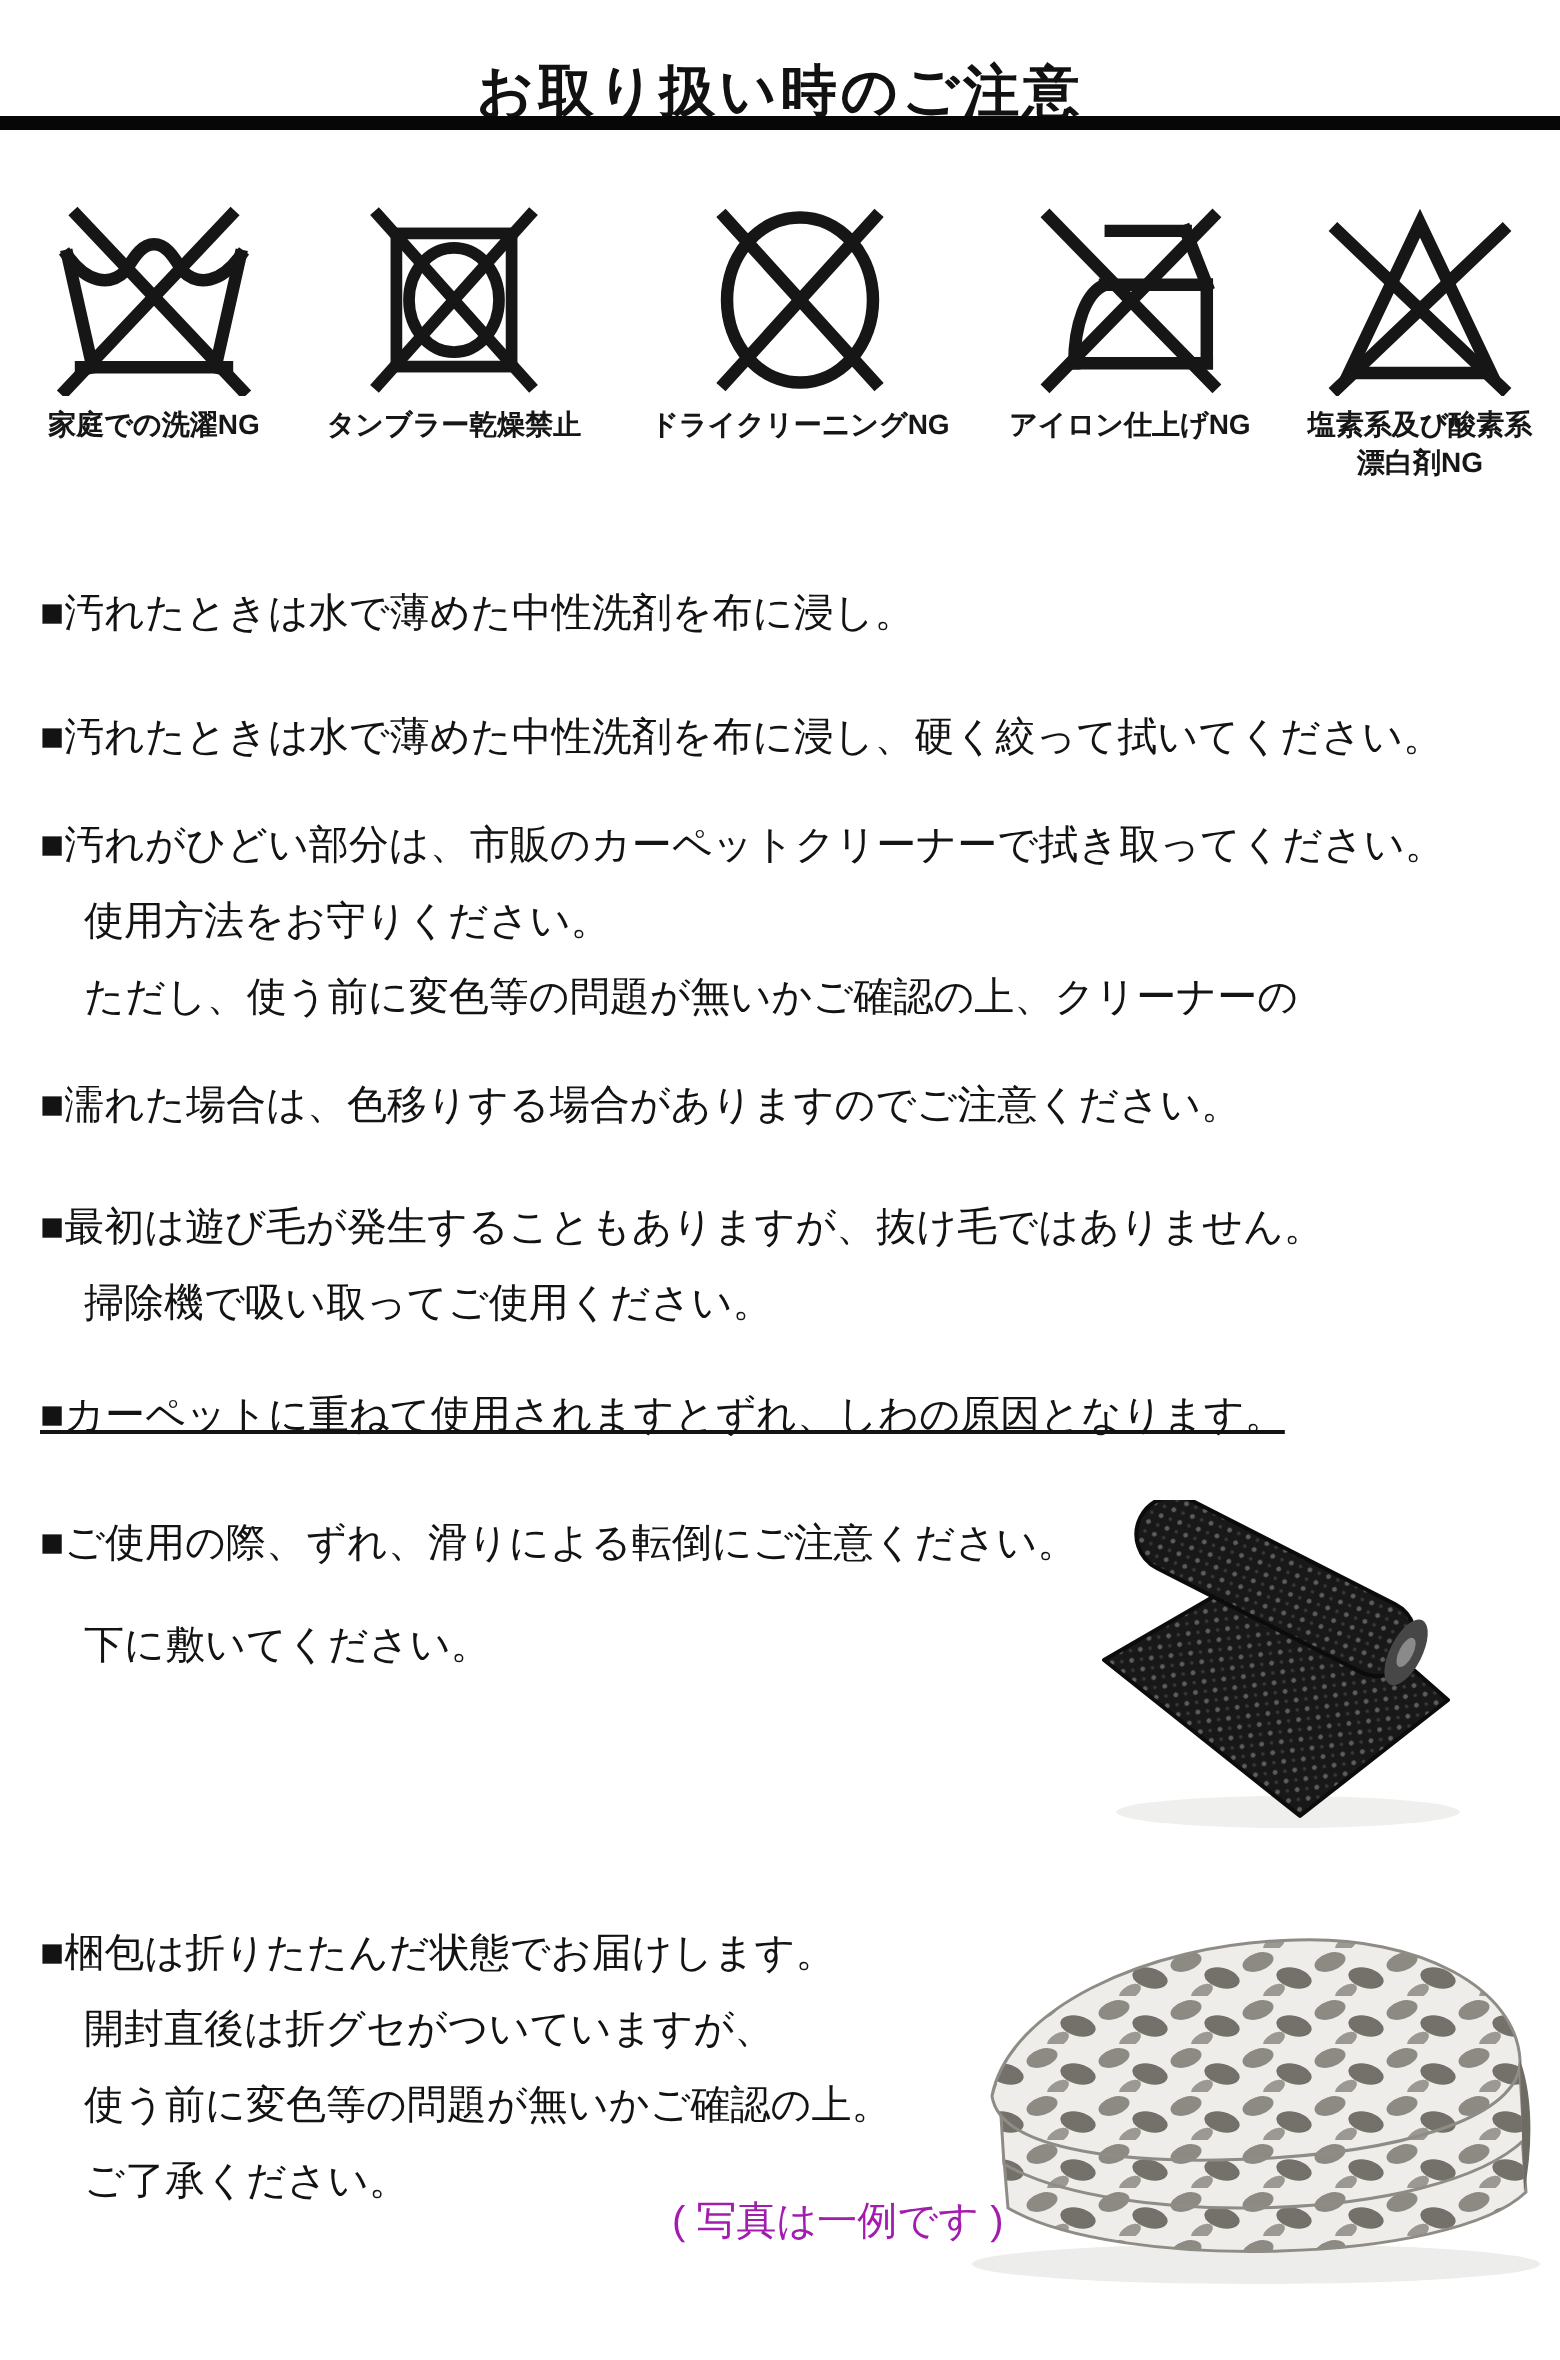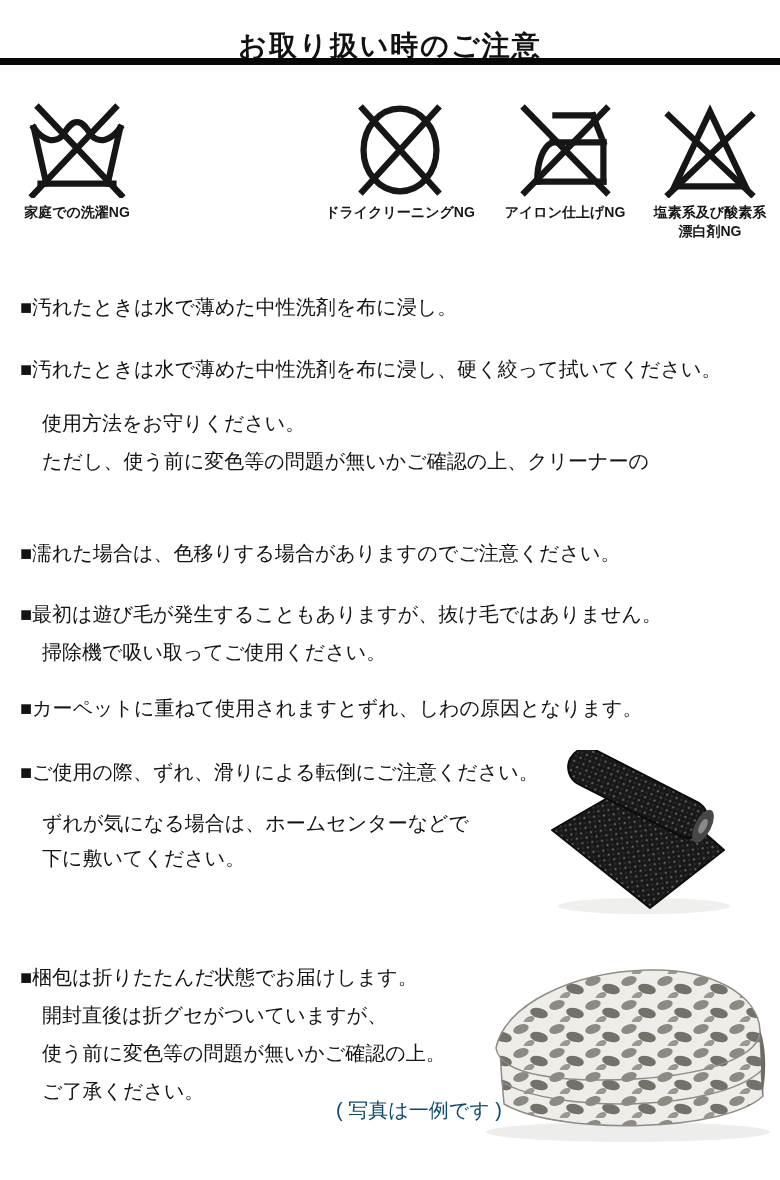--- a/index.html
+++ b/index.html
@@ -31,29 +31,29 @@
   .sym5{top:102px;left:640px;width:140px;}
   
   .note{
     position:absolute;left:20px;margin:0;font-size:20px;color:#131313;
     line-height:38px;white-space:nowrap;
   }
   .note .line{display:block;}
   .note .cont{padding-left:22px;}
   .note-indent{left:42px;line-height:35px;}
   .n0{top:288px;} .n1{top:350px;} .n2{top:404px;} .n3{top:534px;}
-  .n4{top:595px;} .n5{top:689px;} .n6{top:753px;} .n7{top:806px;}
+  .n4{top:595px;} .n5{top:689px;text-decoration:underline;} .n6{top:753px;} .n7{top:806px;}
   .n8{top:958px;font-family:Liberation Serif, serif;}
   
   .photo{position:absolute;}
   .photo-antislip{top:750px;left:546px;width:192px;height:168px;}
   .photo-rug{top:950px;left:476px;width:304px;height:195px;}
   .photo-caption{
     position:absolute;top:1097px;left:336px;
-    font-size:20px;color:#0c4a6e;white-space:nowrap;
+    font-size:20px;color:#a21caf;white-space:nowrap;
   }
 </style>
 </head>
 <body>
 
 <div class="page">
 
   <h1 class="page-title">お取り扱い時のご注意</h1>
   <div class="title-divider"></div>
 
@@ -62,20 +62,29 @@
       <path d="M10,27 C20,41 32,43 40,35 C44,29 48,21 55,21 C62,21 66,29 70,35 C78,43 90,41 100,27"></path>
       <path d="M10,27 L23,85"></path>
         <path d="M100,27 L87,85"></path>
         <path d="M17,85 H93"></path>
       <path d="M15,6 L101,97"></path>
         <path d="M95,6 L9,97"></path>
     </svg>
     <figcaption class="symbol-label">家庭での洗濯NG</figcaption>
   </figure>
 
+  <figure class="symbol-fig sym2">
+    <svg width="90" height="96" viewBox="0 0 100 100" fill="none" stroke="#161616" stroke-width="6.5" stroke-linecap="square" stroke-linejoin="miter">
+      <rect x="18" y="13" width="64" height="74"></rect>
+      <ellipse cx="50" cy="50" rx="25" ry="29"></ellipse>
+      <path d="M8,3 L92,97"></path>
+        <path d="M92,3 L8,97"></path>
+    </svg>
+    <figcaption class="symbol-label">タンブラー乾燥禁止</figcaption>
+  </figure>
 
   <figure class="symbol-fig sym3">
     <svg width="96" height="96" viewBox="0 0 100 100" fill="none" stroke="#161616" stroke-width="6.5" stroke-linecap="square" stroke-linejoin="miter">
       <ellipse cx="50" cy="50" rx="38" ry="43"></ellipse>
       <path d="M11,7 L89,93"></path>
         <path d="M89,7 L11,93"></path>
     </svg>
     <figcaption class="symbol-label">ドライクリーニングNG</figcaption>
   </figure>
 
@@ -105,38 +114,38 @@
     </figcaption>
   </figure>
 
   <p class="note n0">
     <span class="line">■汚れたときは水で薄めた中性洗剤を布に浸し。</span>
   </p>
   <p class="note n1">
     <span class="line">■汚れたときは水で薄めた中性洗剤を布に浸し、硬く絞って拭いてください。</span>
   </p>
   <p class="note n2">
+    <span class="line">■汚れがひどい部分は、市販のカーペットクリーナーで拭き取ってください。</span>
     <span class="line cont">使用方法をお守りください。</span>
     <span class="line cont">ただし、使う前に変色等の問題が無いかご確認の上、クリーナーの</span>
   </p>
   <p class="note n3">
     <span class="line">■濡れた場合は、色移りする場合がありますのでご注意ください。</span>
   </p>
   <p class="note n4">
     <span class="line">■最初は遊び毛が発生することもありますが、抜け毛ではありません。</span>
     <span class="line cont">掃除機で吸い取ってご使用ください。</span>
   </p>
   <p class="note n5">
     <span class="line">■カーペットに重ねて使用されますとずれ、しわの原因となります。</span>
   </p>
   <p class="note n6">
     <span class="line">■ご使用の際、ずれ、滑りによる転倒にご注意ください。</span>
   </p>
   <p class="note note-indent n7">
-    <span class="line">ずれが気になる場合は、ホームセンターなどで</span>
     <span class="line">下に敷いてください。</span>
   </p>
   <p class="note n8">
     <span class="line">■梱包は折りたたんだ状態でお届けします。</span>
     <span class="line cont">開封直後は折グセがついていますが、</span>
     <span class="line cont">使う前に変色等の問題が無いかご確認の上。</span>
     <span class="line cont">ご了承ください。</span>
   </p>
 
   <div class="photo photo-antislip">

